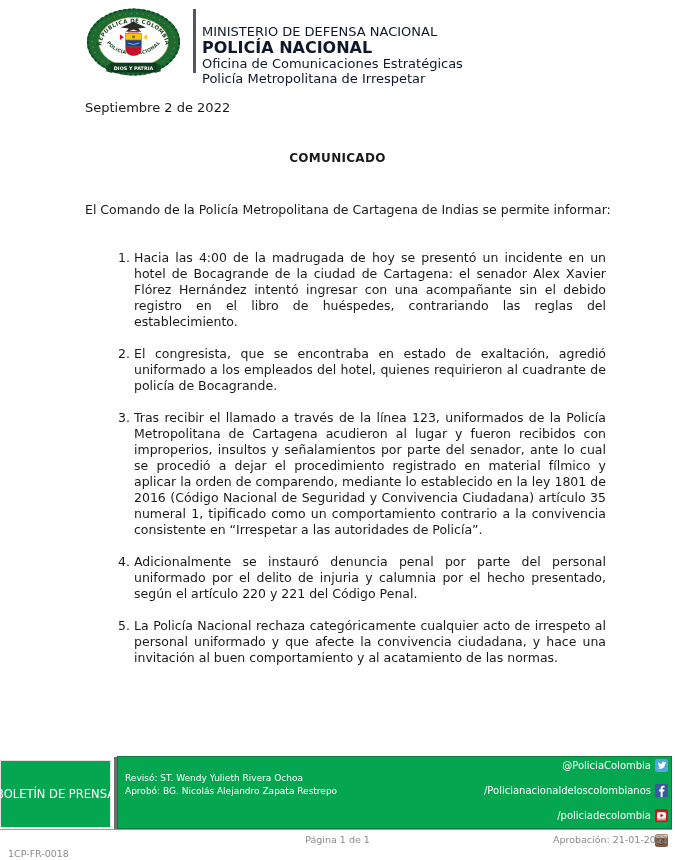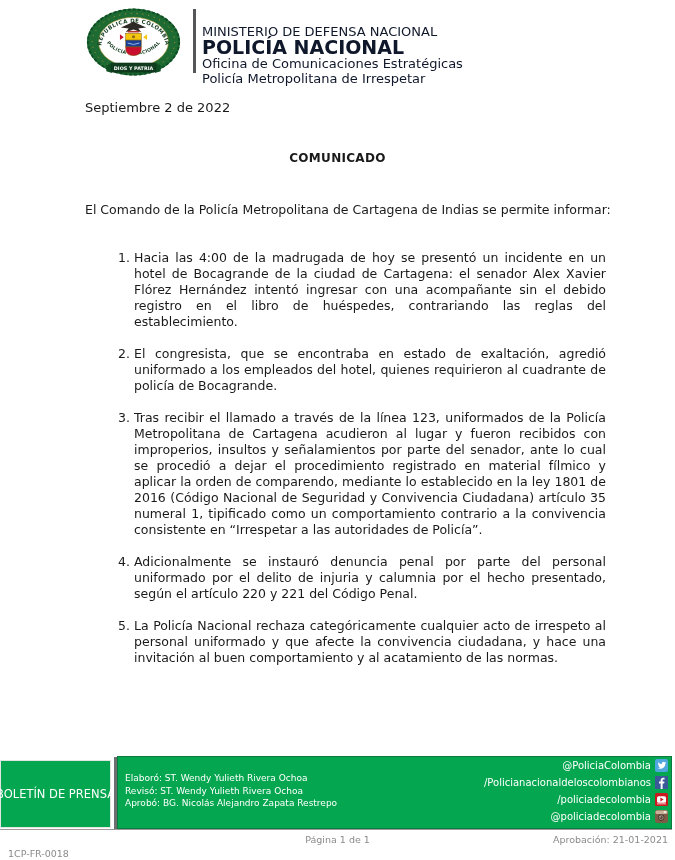--- a/index.html
+++ b/index.html
@@ -14,21 +14,21 @@
     width:675px;height:860px;
     background:#fff;
     font-family:"DejaVu Sans","Liberation Sans",sans-serif;
     color:var(--text);
     overflow:hidden;
   }
   
   .logo{position:absolute;left:85px;top:7px;width:97px;height:74px;}
   .header-divider{position:absolute;left:193px;top:9px;width:3px;height:64px;background:#55565a;}
   .header-text{position:absolute;left:202px;top:24px;font-size:13px;line-height:15.8px;color:#0f172a;}
-  .header-text .bold{font-weight:bold;font-size:19px;}
+  .header-text .bold{font-weight:bold;font-size:16px;}
   .date{position:absolute;left:85px;top:100px;font-size:13px;text-align:right;}
   
   .doc-title{position:absolute;left:0;top:151px;width:675px;text-align:center;font-weight:bold;font-size:12px;letter-spacing:.3px;}
   .intro{position:absolute;left:85px;top:202px;width:533px;font-size:12.5px;line-height:16px;}
   .body-list{position:absolute;left:85px;top:238px;width:533px;}
   .body-list ol{margin:12px;padding-left:37px;}
   .body-list li{
     font-size:12.5px;line-height:16px;text-align:justify;
     margin-bottom:16px;
   }
@@ -44,21 +44,21 @@
   .footer-right{
     position:absolute;left:117px;top:756px;width:555px;height:73px;
     background:var(--green);border:1px solid #0c7a3e;
   }
   .credits{
     position:absolute;left:7px;top:15px;
     color:#fff;font-size:9px;line-height:12.5px;white-space:nowrap;
   }
   .social{
     position:absolute;right:3px;top:2px;width:300px;
-    display:flex;flex-direction:column;gap:4px;
+    display:flex;flex-direction:column;gap:12px;
   }
   .social-row{display:flex;align-items:center;justify-content:flex-end;gap:4px;height:13px;}
   .social-handle{color:#fff;font-size:10px;white-space:nowrap;}
   .social-icon{width:13px;height:13px;flex:0 0 13px;display:block;}
   
   .codes{position:absolute;left:0;top:834px;width:675px;font-size:9.5px;color:var(--muted);}
   .code-left{position:absolute;left:8px;top:14px;line-height:12.5px;}
   .code-center{position:absolute;left:0;top:0;width:100%;text-align:center;}
   .code-right{position:absolute;right:7px;top:0;}
 </style>
@@ -138,21 +138,20 @@
   <div class="footer-underline"></div>
 
   <div class="footer-left">
     <span>BOLETÍN DE PRENSA</span>
   </div>
 
   <div class="footer-shadow"></div>
 
   <div class="footer-right">
     <div class="credits">
-      <div>Elaboró: ST. Wendy Yulieth Rivera Ochoa</div>
       <div>Revisó: ST. Wendy Yulieth Rivera Ochoa</div>
       <div>Aprobó: BG. Nicolás Alejandro Zapata Restrepo</div>
     </div>
 
     <div class="social">
       <div class="social-row">
         <span class="social-handle">@PoliciaColombia</span>
         <svg class="social-icon" viewBox="0 0 13 13">
           <rect width="13" height="13" rx="2" fill="#4FA7DE"></rect>
           <path fill="#fff" d="M11.2,3.6c-.3.15-.65.25-1,.3.36-.22.63-.56.76-.97-.34.2-.71.35-1.1.43-.32-.34-.78-.55-1.28-.55-.97,0-1.76.79-1.76,1.76 0,.14.01.27.04.4-1.46-.07-2.76-.77-3.63-1.84-.15.26-.24.56-.24.89 0,.61.31,1.15.78,1.46-.29-.01-.56-.09-.8-.22v.02c0,.85.61,1.56,1.41,1.72-.15.04-.3.06-.46.06-.11,0-.22-.01-.33-.03.22.7.87,1.21,1.64,1.22-.6.47-1.36.75-2.18.75-.14,0-.28-.01-.42-.02.78.5,1.7.79,2.7.79 3.24,0,5.01-2.68,5.01-5.01v-.23C10.68,4.26,10.97,3.95,11.2,3.6z"></path>

